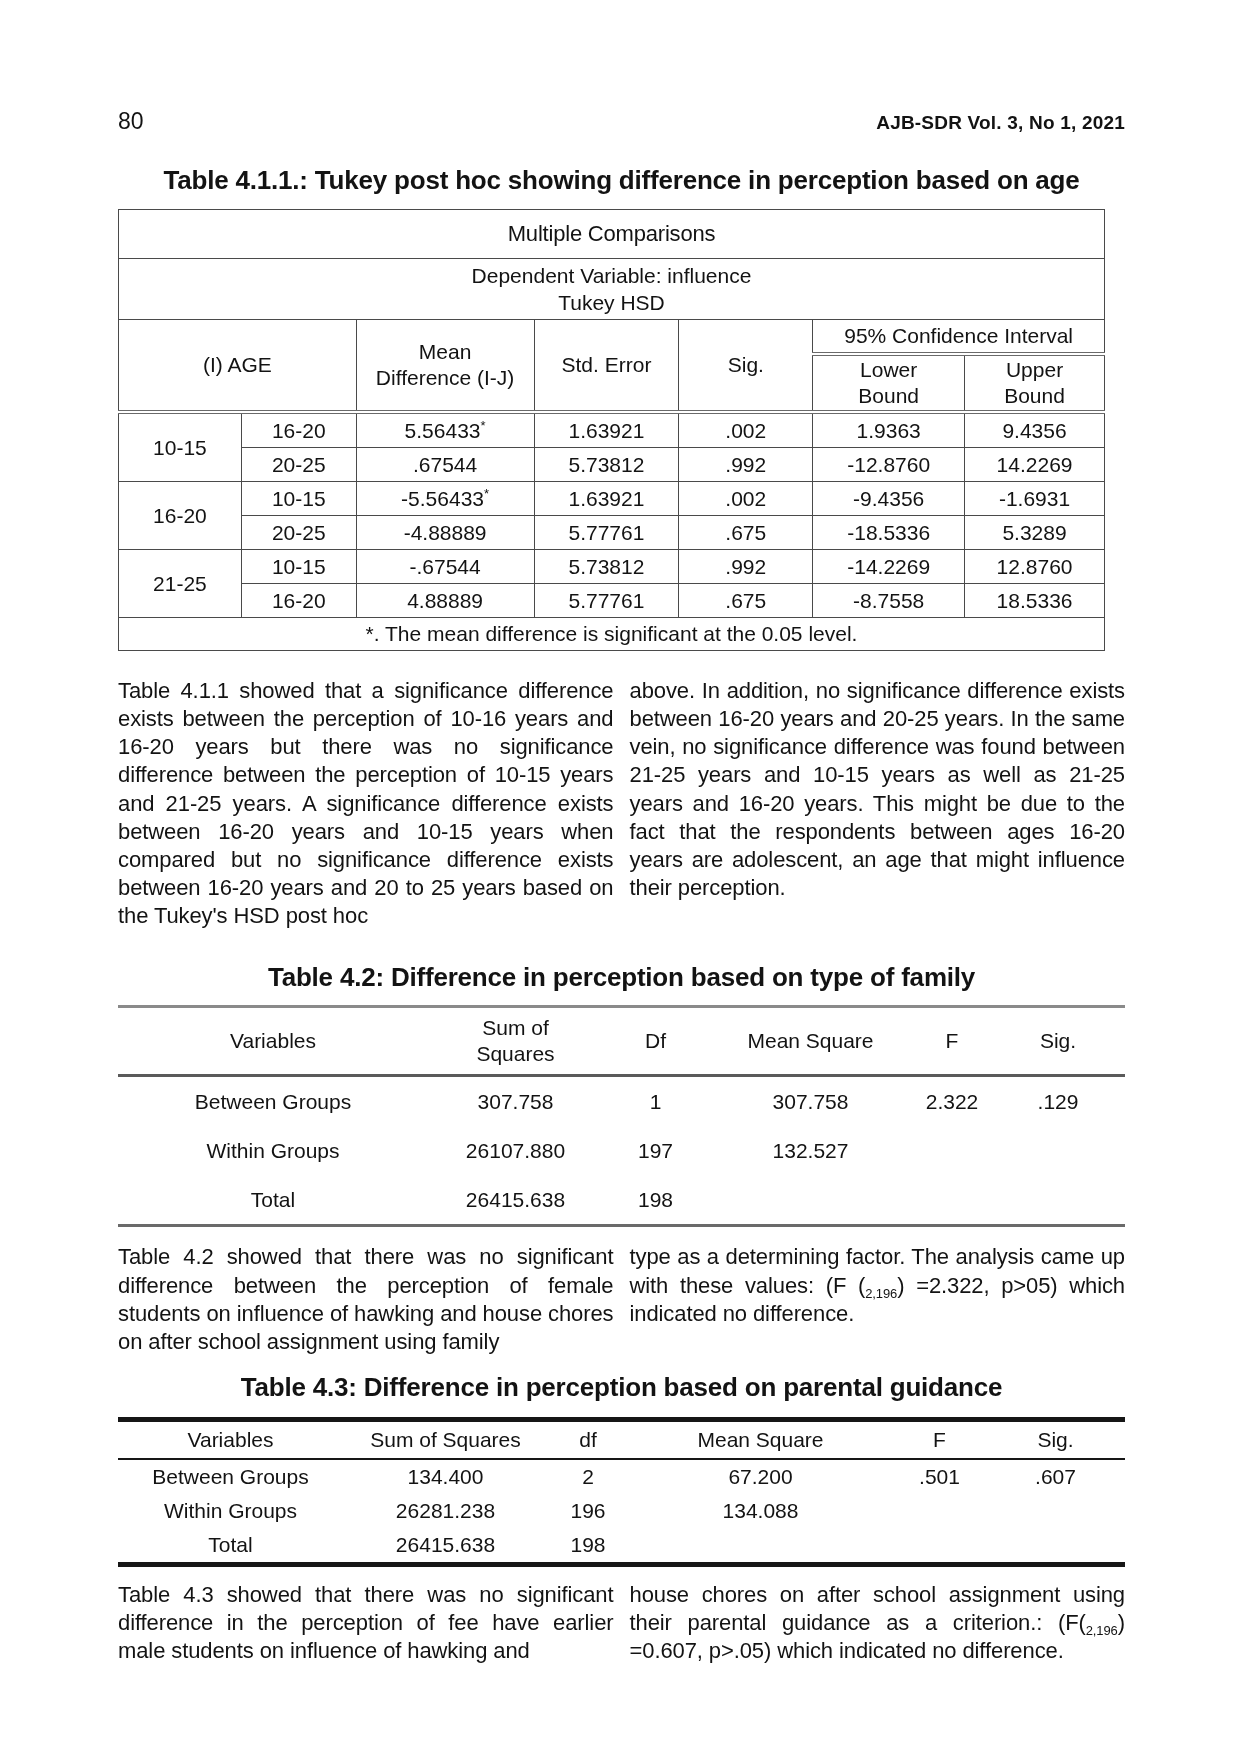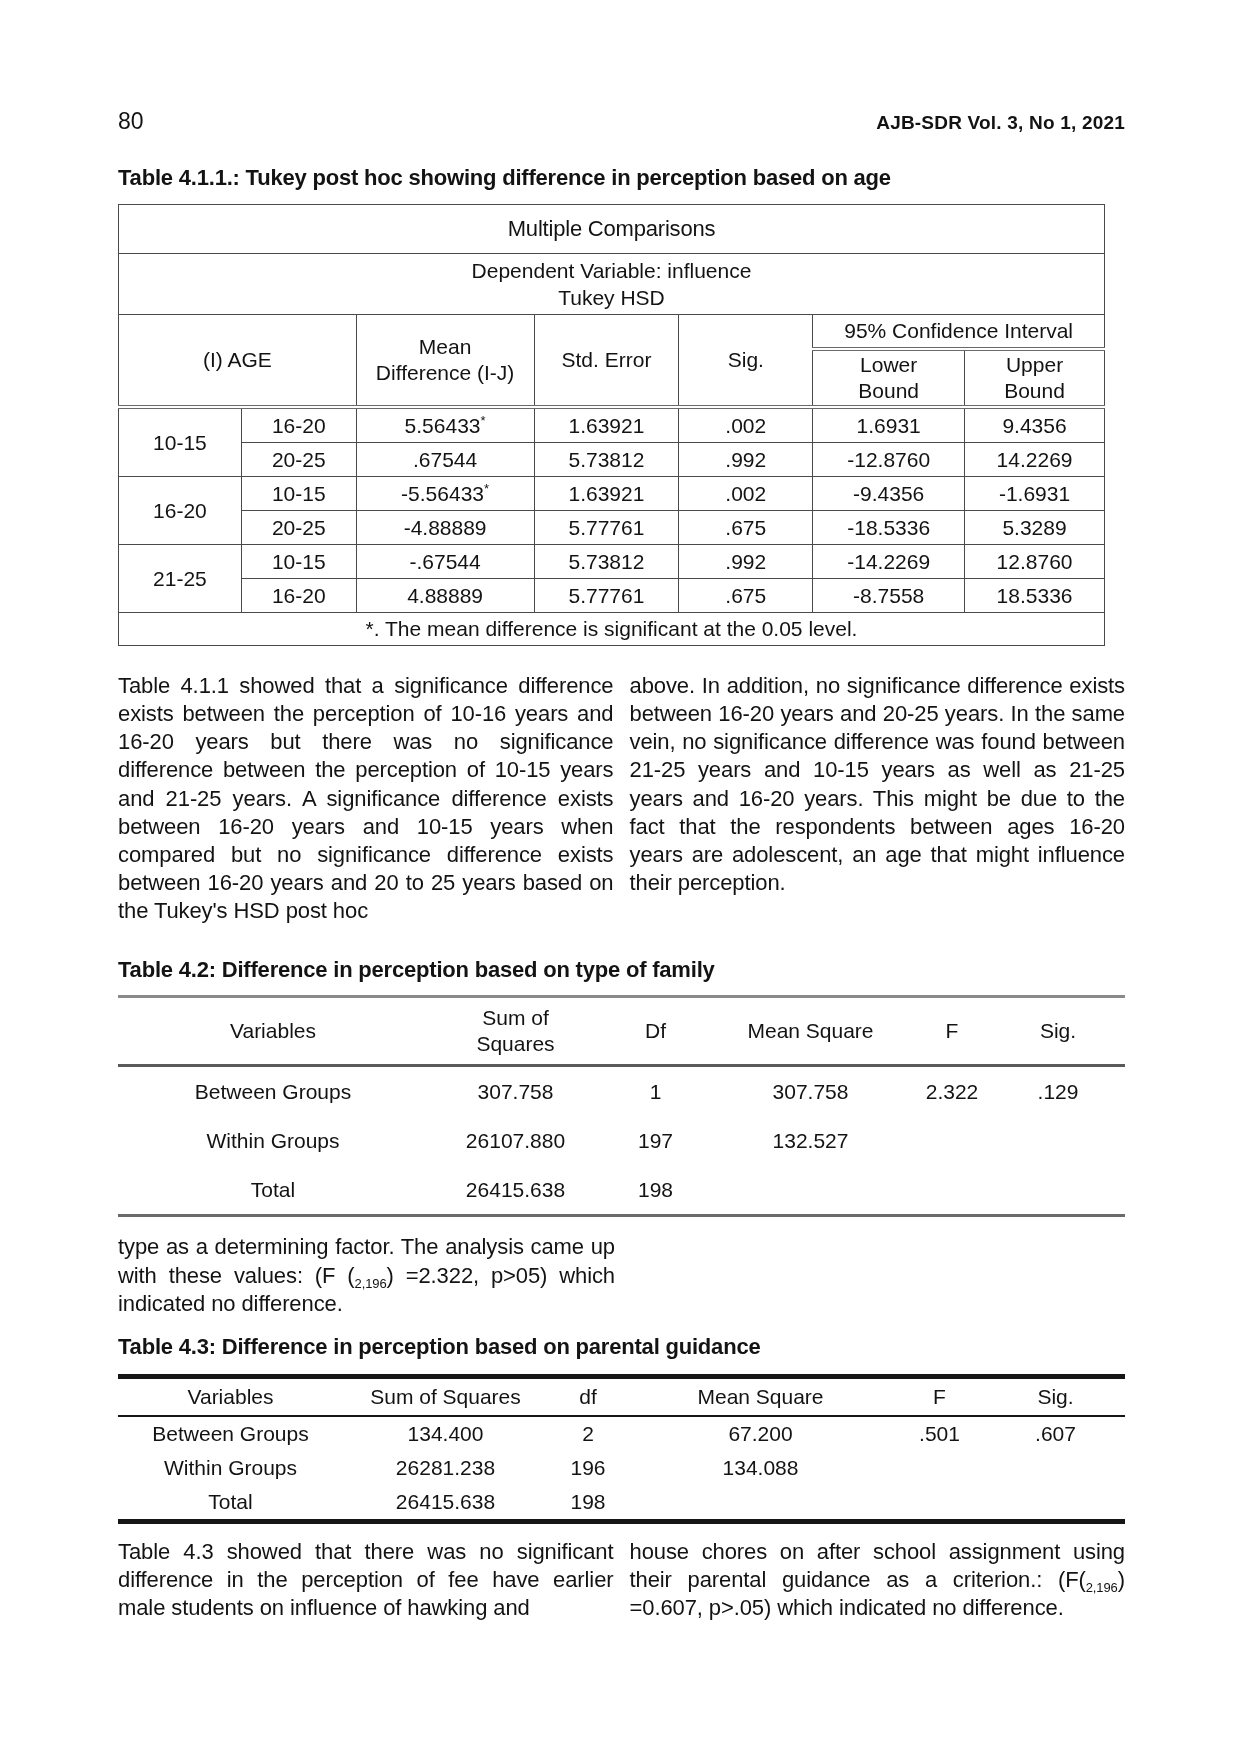--- a/index.html
+++ b/index.html
@@ -12,21 +12,21 @@
     color:#131313;
     overflow:hidden;
     box-sizing:border-box;
     padding:108px 116px 0 118px;
   }
   
   .pg-head{display:flex;justify-content:space-between;align-items:baseline;}
   .pg-num{font-size:23px;}
   .pg-journal{font-size:19px;font-weight:bold;letter-spacing:.2px;}
   
-  .caption{font-size:22px;font-weight:bold;letter-spacing:-0.2px;}
+  .caption{font-size:26px;font-weight:bold;letter-spacing:-0.2px;text-align:center;}
   .cap1{margin-top:30px;}
   .cap2{margin-top:32px;}
   .cap3{margin-top:16px;}
   
   table{border-collapse:collapse;border-radius:14px;}
   .t1{margin-top:13px;width:987px;font-size:21px;}
   .t1 th,.t1 td{
     border:1.5px solid #4a4a4a;
     text-align:center;vertical-align:middle;
     font-weight:normal;padding:0 4px;
@@ -114,21 +114,21 @@
         <span>Bound</span>
       </th>
     </tr>
 
     <tr>
       <td rowspan="2" class="agecell">10-15</td>
       <td class="num">16-20</td>
       <td class="num"><span>5.56433</span><sup>*</sup></td>
       <td class="num">1.63921</td>
       <td class="num">.002</td>
-      <td class="num">1.6931</td>
+      <td class="num">1.9363</td>
       <td class="num">9.4356</td>
     </tr>
     <tr>
       <td class="num">20-25</td>
       <td class="num"><span>.67544</span><sup></sup></td>
       <td class="num">5.73812</td>
       <td class="num">.992</td>
       <td class="num">-12.8760</td>
       <td class="num">14.2269</td>
     </tr>
@@ -227,20 +227,23 @@
         <td>198</td>
         <td></td>
         <td></td>
         <td></td>
       </tr>
     </tbody>
   </table>
 
   <div class="twocol mt2">
     <div class="col">
+      <p>Table 4.2 showed that there was no significant difference between the perception of female students on influence of hawking and house chores on after school assignment using family</p>
+    </div>
+    <div class="col">
       <p><span>type as a determining factor. The analysis came up with these values: (F (</span><sub>2,196</sub><span>) =2.322, p&gt;05) which indicated no difference.</span></p>
     </div>
   </div>
 
   <div class="caption cap3">Table 4.3: Difference in perception based on parental guidance</div>
   <table class="t3">
     <colgroup>
       <col style="width:225px">
         <col style="width:205px">
         <col style="width:80px">

